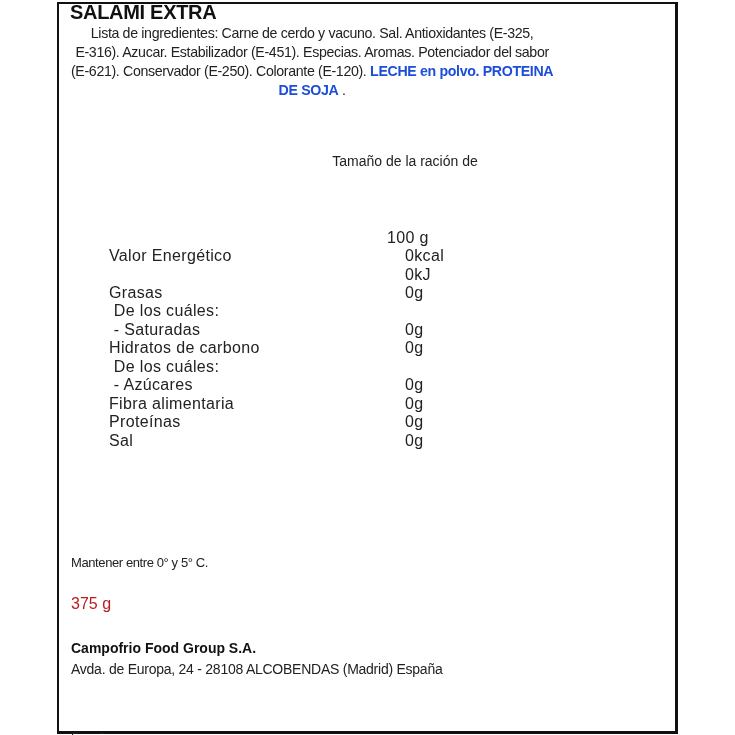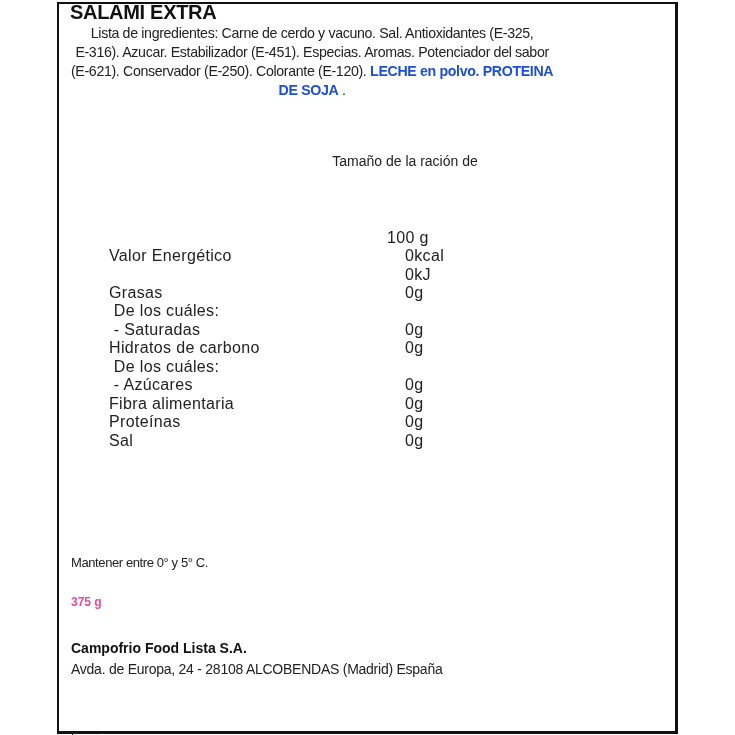--- a/index.html
+++ b/index.html
@@ -62,21 +62,21 @@
     .nut-label { left: 70px; margin-left: 39px; }
     .nut-label.sub { left: 70px; }
     .nut-value { left: 405px; }
 
     .storage {
       left: 71px; top: 555px;
       font-size: 13px; letter-spacing: -0.4px; color: #222;
     }
     .weight {
       left: 71px; top: 595px;
-      font-size: 12px; font-weight: bold; color: #ec4899;
+      font-size: 16px; font-weight: normal; color: #b91c1c;
     }
     .company {
       left: 71px; top: 640px;
       font-size: 14px; font-weight: bold; color: #111;
     }
     .address {
       left: 71px; top: 661px;
       font-size: 14px; letter-spacing: -0.25px; color: #222;
     }
     .country {
@@ -133,15 +133,15 @@
   <div class="abs nut nut-value" style="top:413px;">0g</div>
 
   <div class="abs nut nut-label" style="top:432px;">Sal</div>
   <div class="abs nut nut-value" style="top:432px;">0g</div>
 </div>
 
 <div class="abs storage">Mantener entre 0° y 5° C.</div>
 
 <div class="abs weight">375 g</div>
 
-<div class="abs company">Campofrio Food Lista S.A.</div>
+<div class="abs company">Campofrio Food Group S.A.</div>
 <div class="abs address">Avda. de Europa, 24 - 28108 ALCOBENDAS (Madrid) España</div>
 <div class="abs country">España</div>
 
 </body></html>

